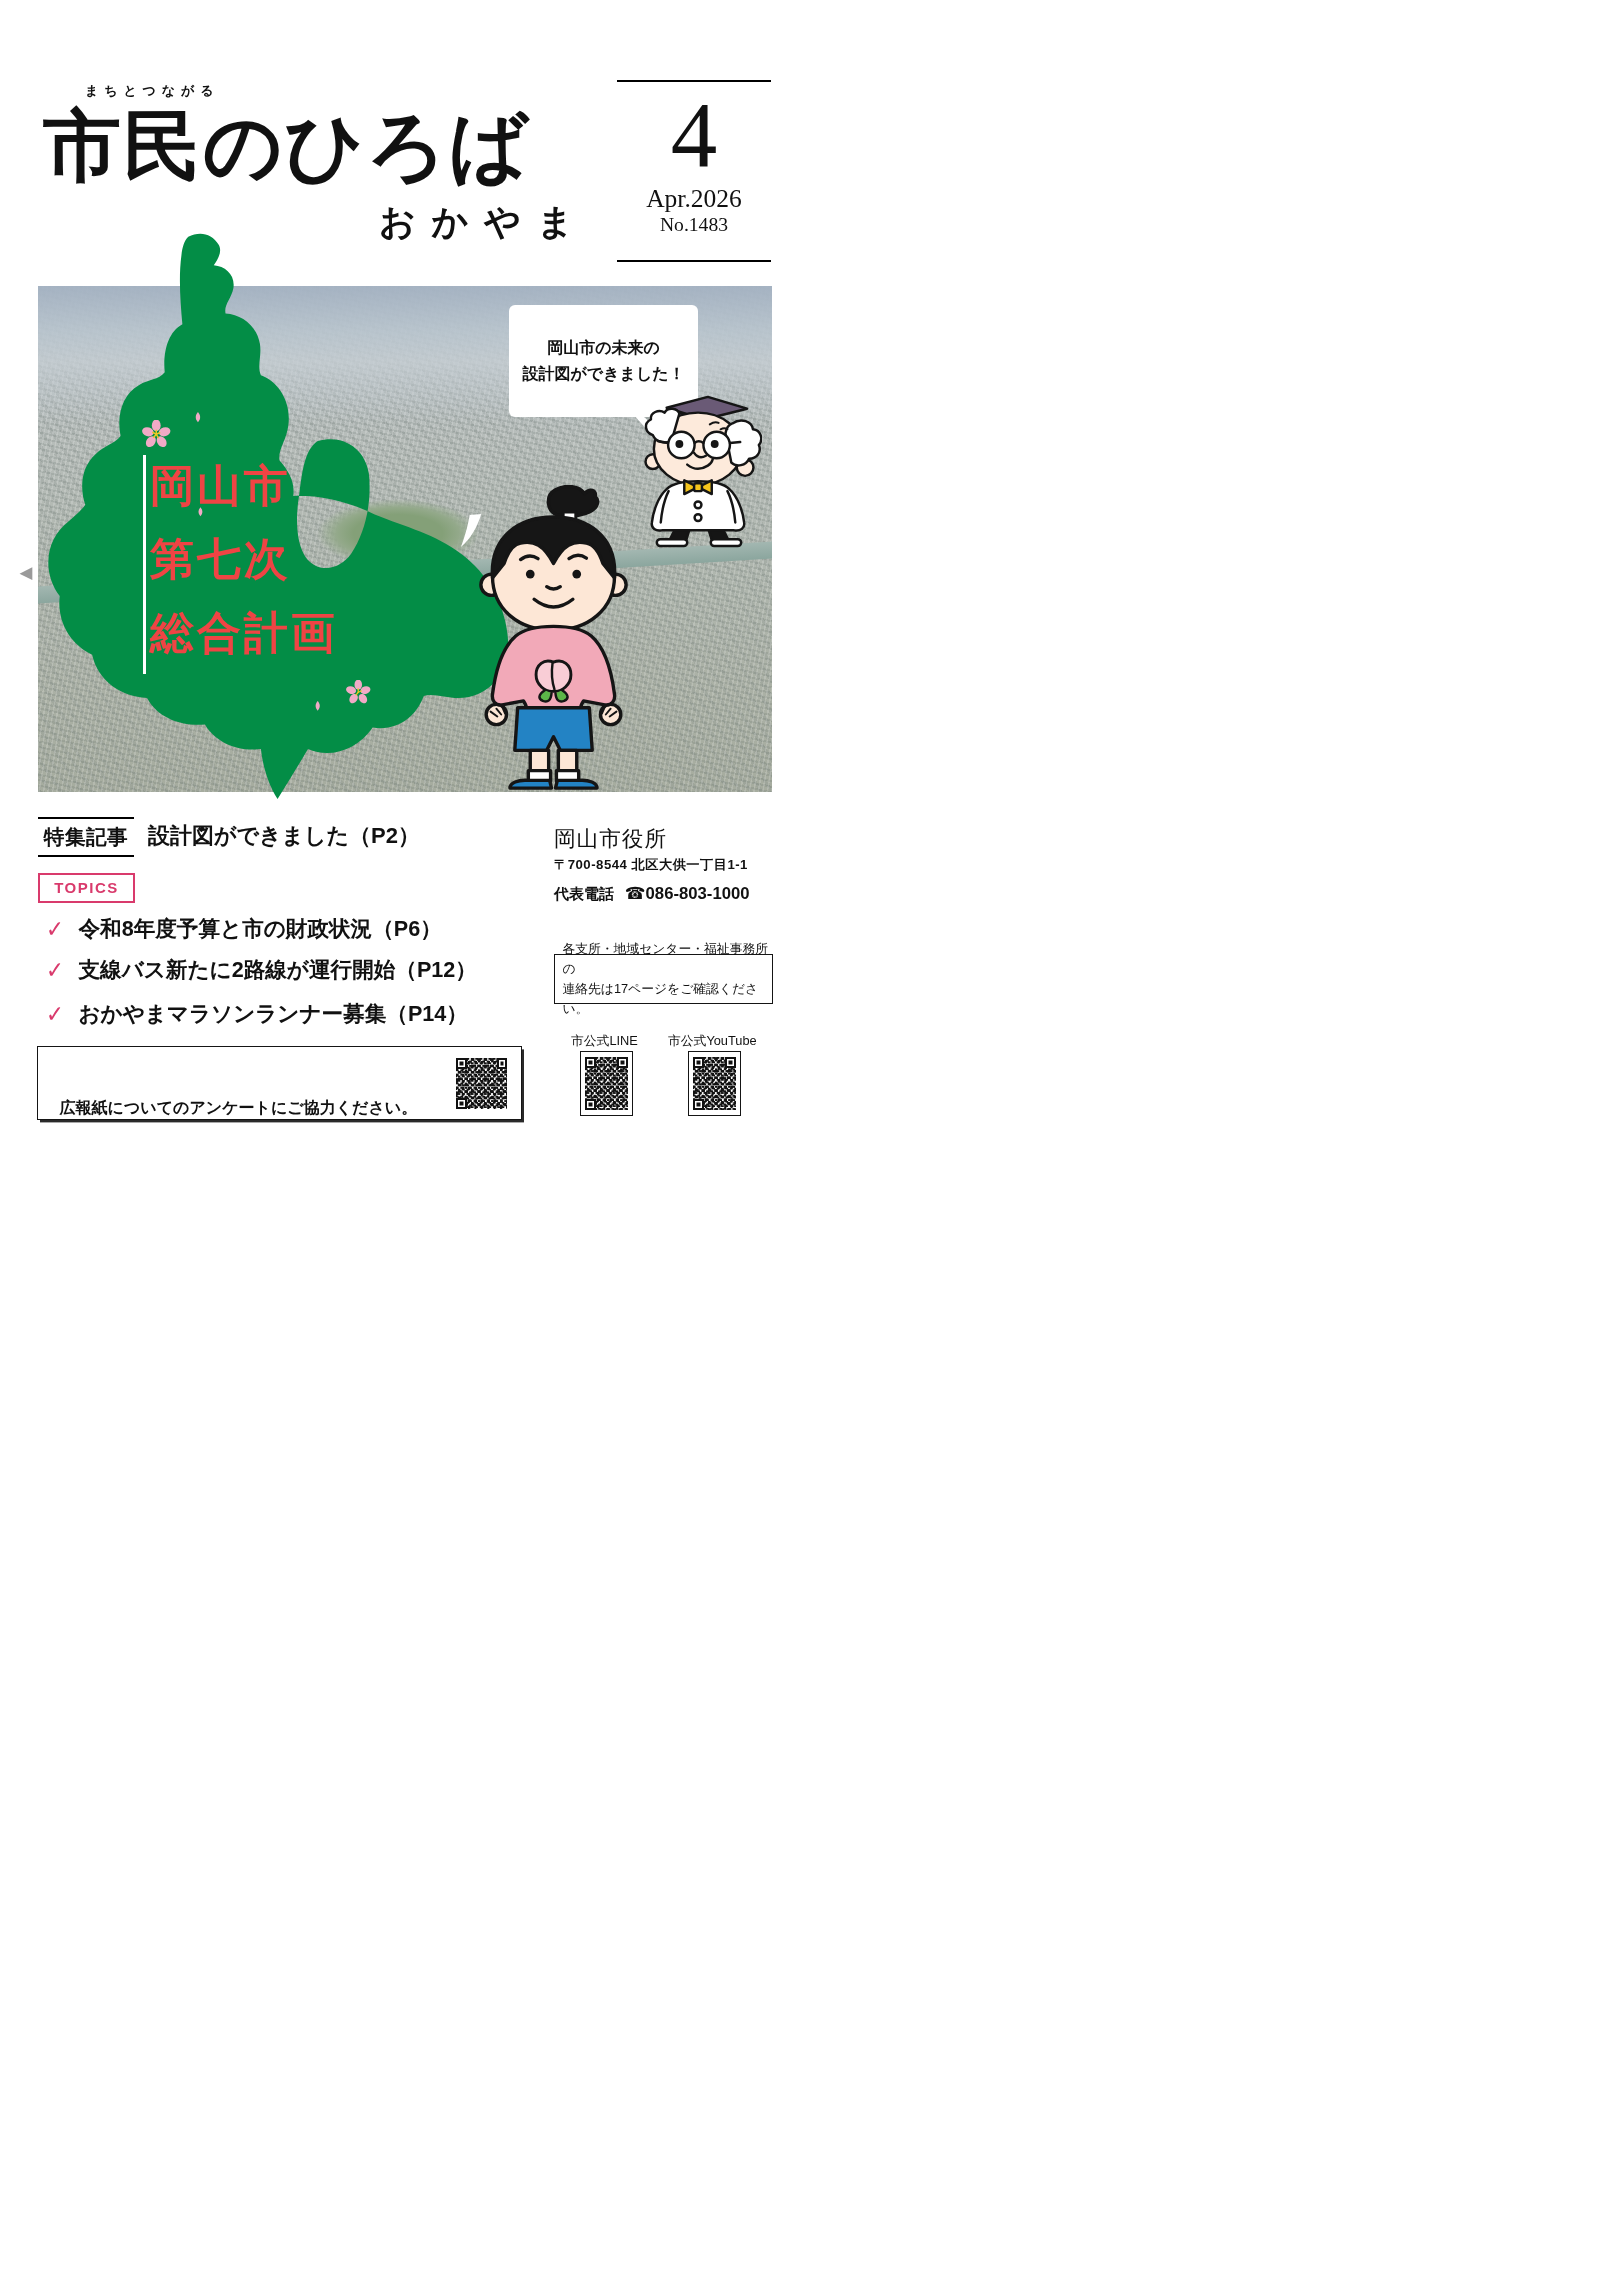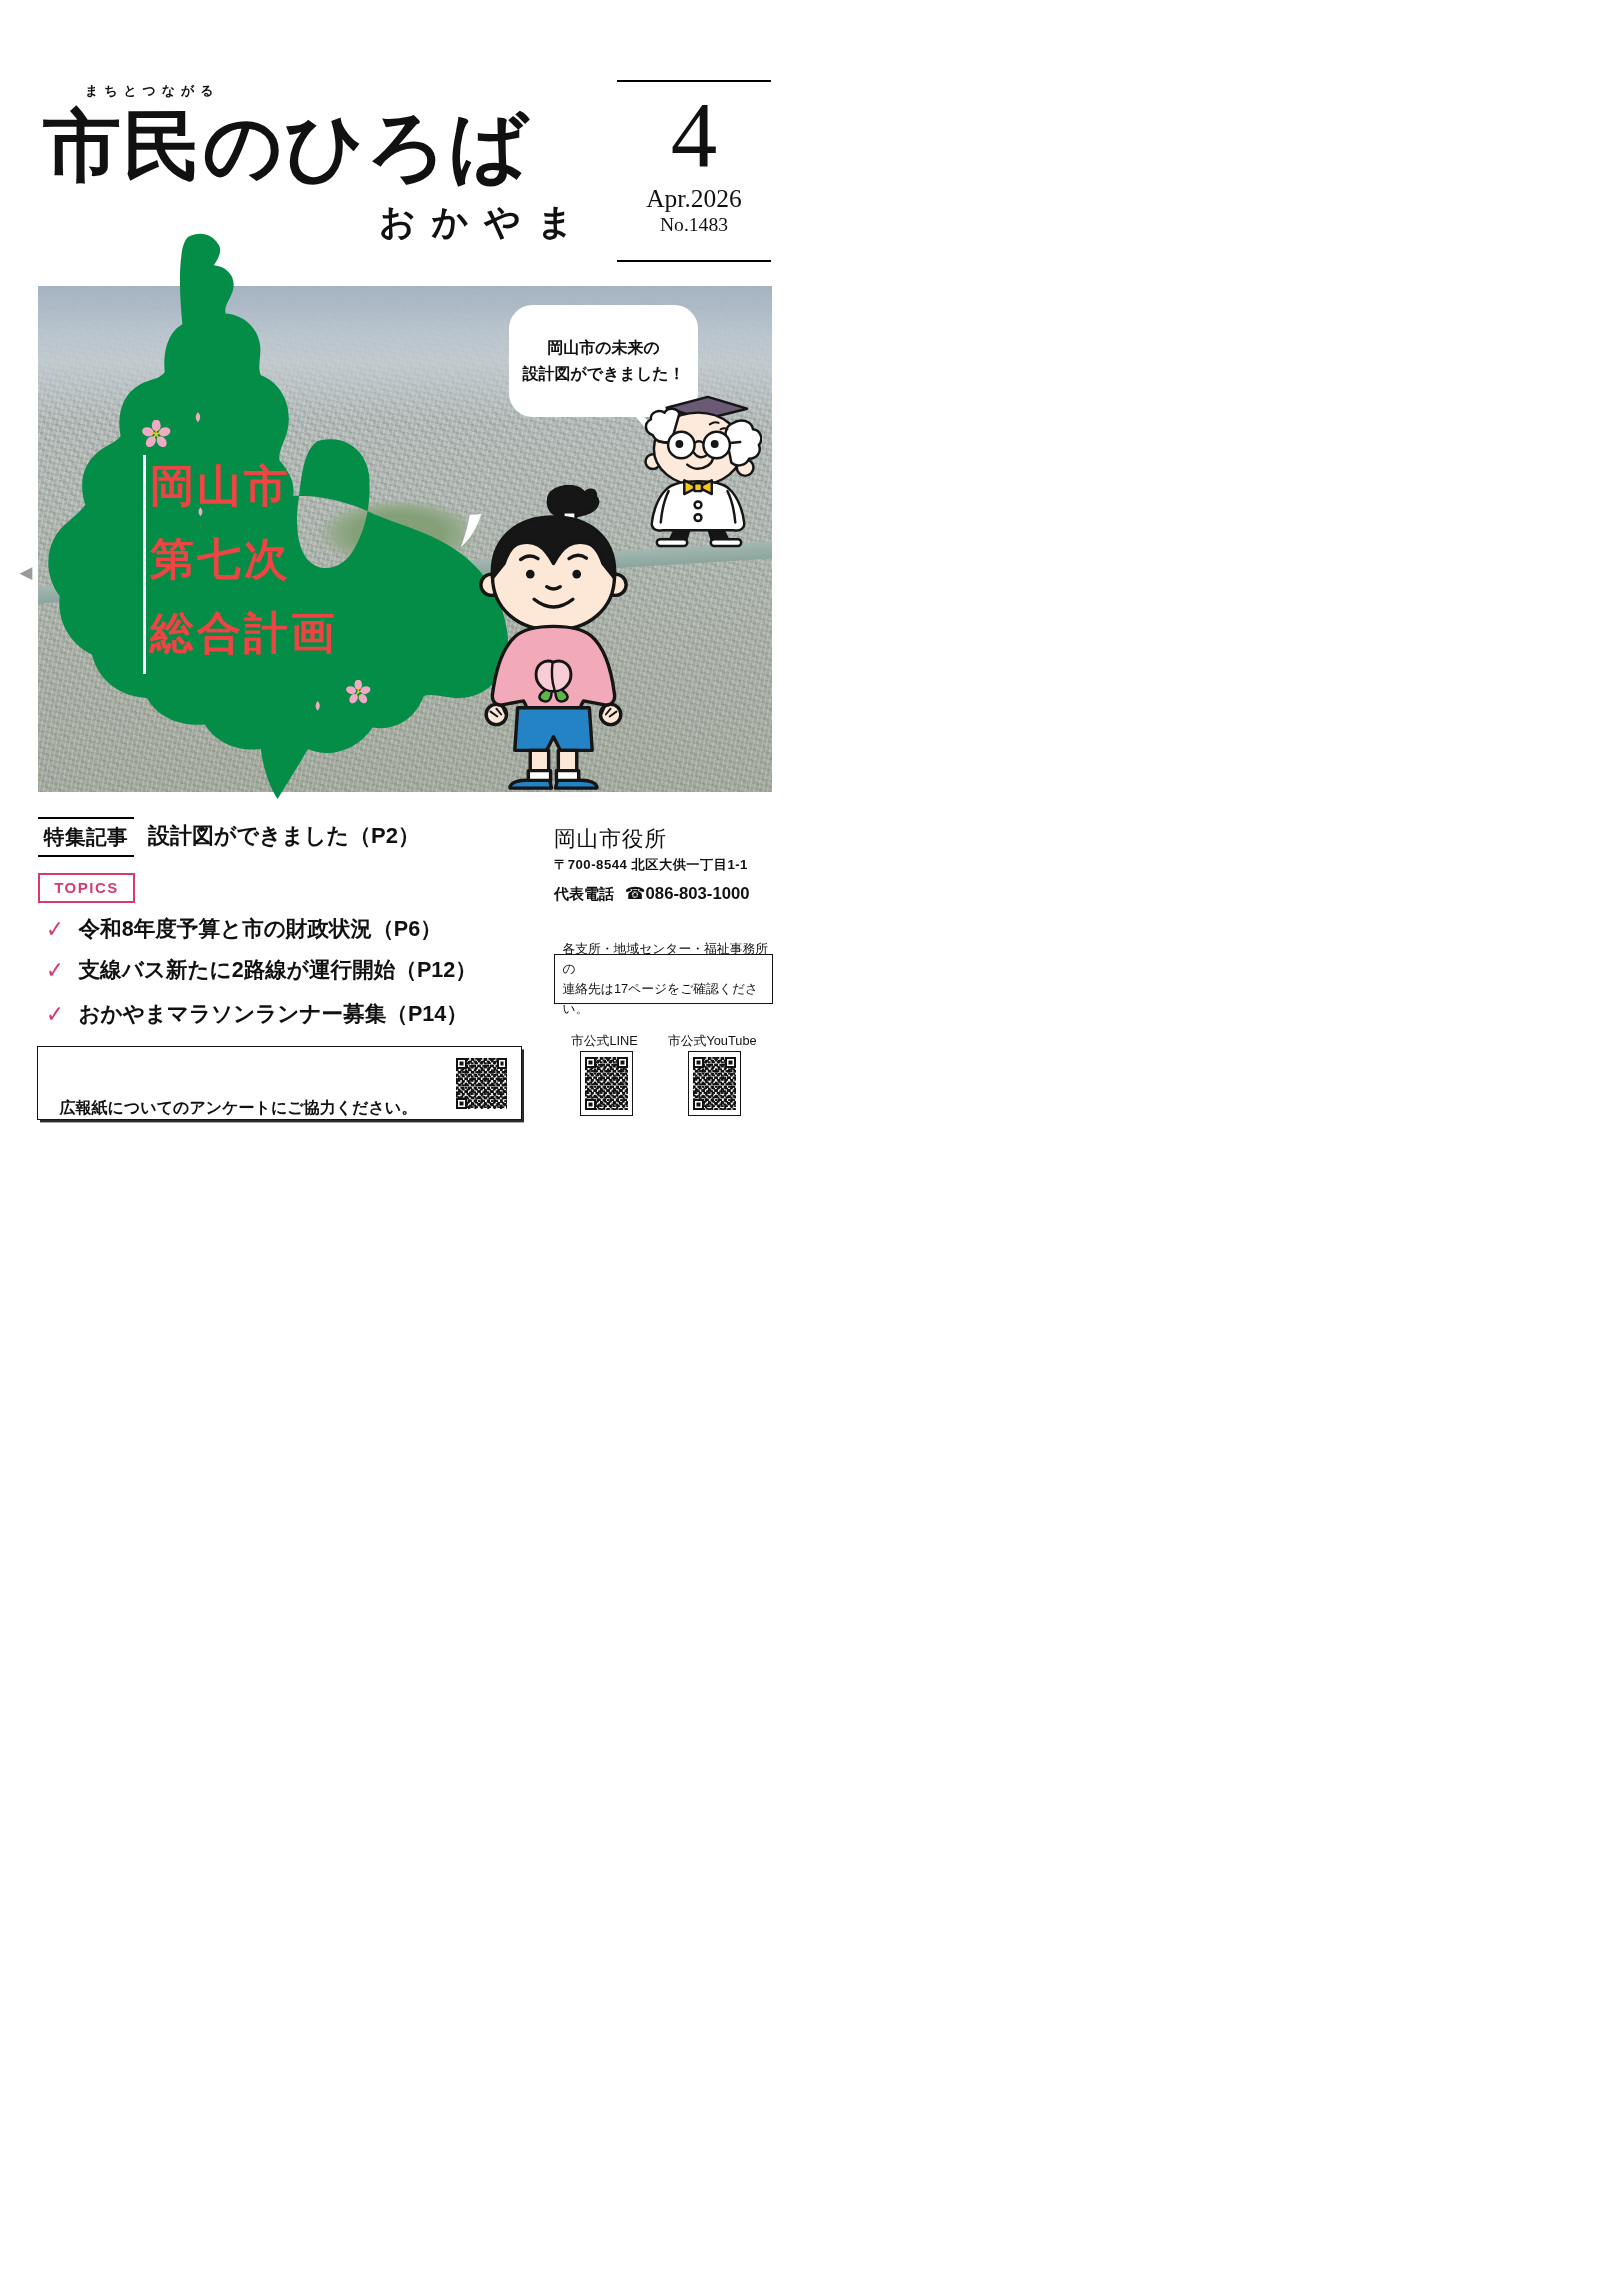--- a/index.html
+++ b/index.html
@@ -38,21 +38,21 @@
   
   .map { left:43px; top:230px; width:476px; height:574px; }
 
   .map-caption-bar { left:143px; top:455px; width:3.4px; height:219px; background:#fff; }
   .map-caption { left:150px; top:449px; color:#ef4444; font-weight:900; font-size:44px;
                  letter-spacing:2.9px; line-height:1.665; white-space:nowrap; }
 
   
   .bubble { background:#fff; border-radius:23.6px; text-align:center; font-weight:700;
             font-size:16px; line-height:1.6; }
-  .bubble1 { left:509px; top:305px; width:189px; height:112px; padding-top:30px; box-sizing:border-box; }
+  .bubble1 { left:509px; top:305px; width:189px; height:112px; padding-top:30px; box-sizing:border-box;border-radius:6px; }
   .bubble2 { left:434px; top:426px; width:206px; height:93px; padding-top:18.6px; box-sizing:border-box; }
   .tail1 { left:633px; top:409px; }
   .tail2 { left:459px; top:513px; }
 
   
   .feature-label { left:38px; top:817px; width:96px; padding:3.9px 0 4.4px 0;
                    border-top:2px solid #000; border-bottom:2px solid #000;
                    font-size:20.6px; font-weight:900; text-align:center; letter-spacing:0.5px; }
   .feature-title { left:148px; top:821px; font-size:22px; font-weight:900; white-space:nowrap; }
 

